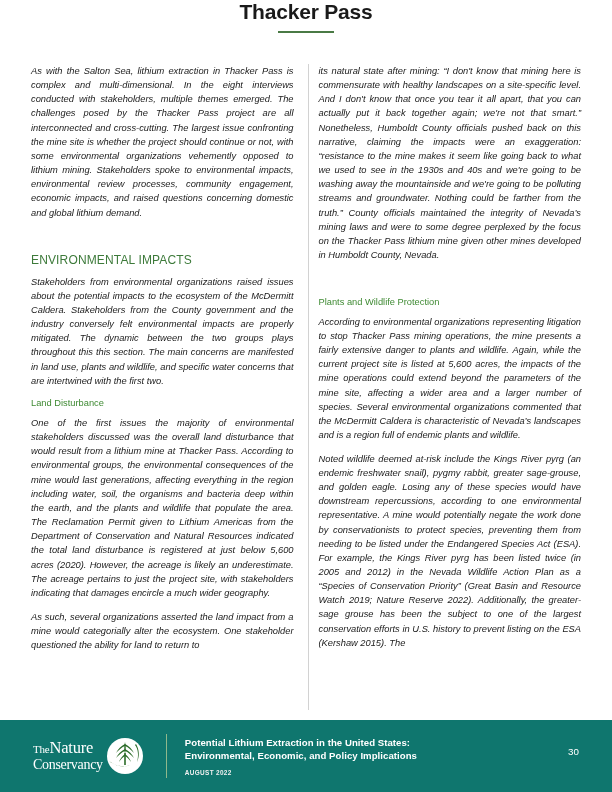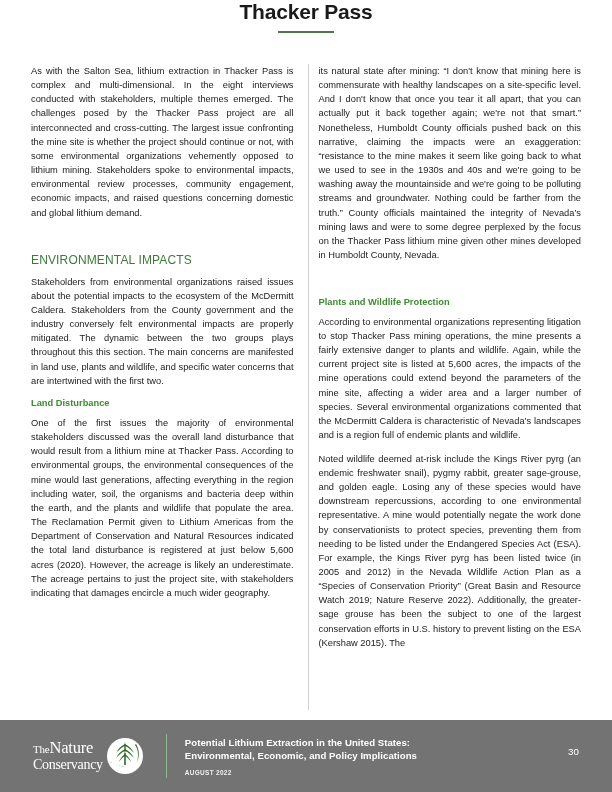--- a/index.html
+++ b/index.html
@@ -58,48 +58,49 @@
   }
 
   p.body-text {
     margin: 0 0 9.5px 0;
     font-size: 9.3px;
     line-height: 14.15px;
     color: #1b1b1b;
     text-align: justify;
     text-justify: inter-word;
     hyphens: none;
+    font-style: italic;
   }
   p.body-text:last-child { margin-bottom: 16px; }
 
   h2.section-heading {
     margin: 9px 0 7px 0;
     font-size: 12px;
     font-weight: normal;
     color: #3d7a3a;
     letter-spacing: 0.15px;
     line-height: 1.2;
   }
   h3.sub-heading {
     margin: 10px 0 7px 0;
     font-size: 9.3px;
-    font-weight: bold;
+    font-weight: normal;
     color: #3f8a33;
     line-height: 1.2;
   }
   .spacer-lg { height: 15px; }
 
   
   .footer-bar {
     position: absolute;
     left: 0;
     bottom: 0;
     width: 612px;
     height: 72px;
-    background: #737373;
+    background: #0f766e;
     display: flex;
     align-items: center;
   }
   .footer-logo {
     display: flex;
     align-items: center;
     margin-left: 33px;
     height: 46px;
   }
   .logo-words {
@@ -153,20 +154,21 @@
 
 <div class="columns">
 
   <div class="col col-left">
     <p class="body-text">As with the Salton Sea, lithium extraction in Thacker Pass is complex and multi-dimensional. In the eight interviews conducted with stakeholders, multiple themes emerged. The challenges posed by the Thacker Pass project are all interconnected and cross-cutting. The largest issue confronting the mine site is whether the project should continue or not, with some environmental organizations vehemently opposed to lithium mining. Stakeholders spoke to environmental impacts, environmental review processes, community engagement, economic impacts, and raised questions concerning domestic and global lithium demand.</p>
     <div class="spacer-lg"></div>
     <h2 class="section-heading">ENVIRONMENTAL IMPACTS</h2>
     <p class="body-text">Stakeholders from environmental organizations raised issues about the potential impacts to the ecosystem of the McDermitt Caldera. Stakeholders from the County government and the industry conversely felt environmental impacts are properly mitigated. The dynamic between the two groups plays throughout this this section. The main concerns are manifested in land use, plants and wildlife, and specific water concerns that are intertwined with the first two.</p>
     <h3 class="sub-heading">Land Disturbance</h3>
     <p class="body-text">One of the first issues the majority of environmental stakeholders discussed was the overall land disturbance that would result from a lithium mine at Thacker Pass. According to environmental groups, the environmental consequences of the mine would last generations, affecting everything in the region including water, soil, the organisms and bacteria deep within the earth, and the plants and wildlife that populate the area. The Reclamation Permit given to Lithium Americas from the Department of Conservation and Natural Resources indicated the total land disturbance is registered at just below 5,600 acres (2020). However, the acreage is likely an underestimate. The acreage pertains to just the project site, with stakeholders indicating that damages encircle a much wider geography.</p>
+    <p class="body-text">As such, several organizations asserted the land impact from a mine would categorially alter the ecosystem. One stakeholder questioned the ability for land to return to</p>
   </div>
 
   <div class="col-divider"></div>
 
   <div class="col col-right">
     <p class="body-text">its natural state after mining: “I don't know that mining here is commensurate with healthy landscapes on a site-specific level. And I don't know that once you tear it all apart, that you can actually put it back together again; we're not that smart.” Nonetheless, Humboldt County officials pushed back on this narrative, claiming the impacts were an exaggeration: “resistance to the mine makes it seem like going back to what we used to see in the 1930s and 40s and we're going to be washing away the mountainside and we're going to be polluting streams and groundwater. Nothing could be farther from the truth.” County officials maintained the integrity of Nevada’s mining laws and were to some degree perplexed by the focus on the Thacker Pass lithium mine given other mines developed in Humboldt County, Nevada.</p>
     <div class="spacer-lg"></div>
     <h3 class="sub-heading">Plants and Wildlife Protection</h3>
     <p class="body-text">According to environmental organizations representing litigation to stop Thacker Pass mining operations, the mine presents a fairly extensive danger to plants and wildlife. Again, while the current project site is listed at 5,600 acres, the impacts of the mine operations could extend beyond the parameters of the mine site, affecting a wider area and a larger number of species. Several environmental organizations commented that the McDermitt Caldera is characteristic of Nevada’s landscapes and is a region full of endemic plants and wildlife.</p>
     <p class="body-text">Noted wildlife deemed at-risk include the Kings River pyrg (an endemic freshwater snail), pygmy rabbit, greater sage-grouse, and golden eagle. Losing any of these species would have downstream repercussions, according to one environmental representative. A mine would potentially negate the work done by conservationists to protect species, preventing them from needing to be listed under the Endangered Species Act (ESA). For example, the Kings River pyrg has been listed twice (in 2005 and 2012) in the Nevada Wildlife Action Plan as a “Species of Conservation Priority” (Great Basin and Resource Watch 2019; Nature Reserve 2022). Additionally, the greater-sage grouse has been the subject to one of the largest conservation efforts in U.S. history to prevent listing on the ESA (Kershaw 2015). The</p>

